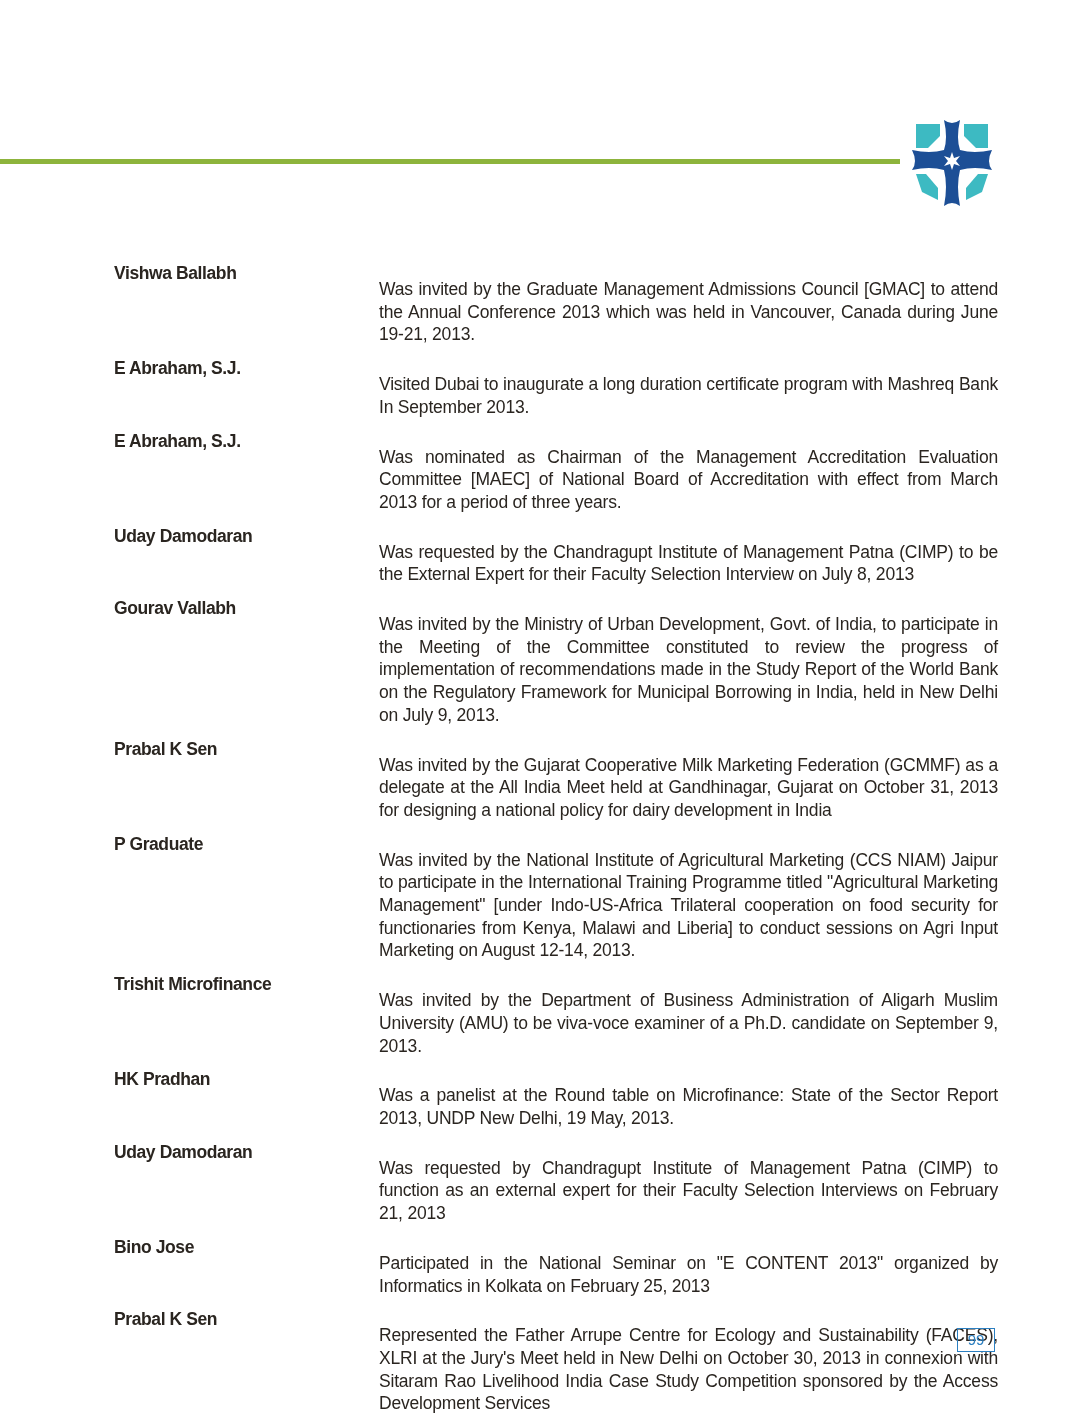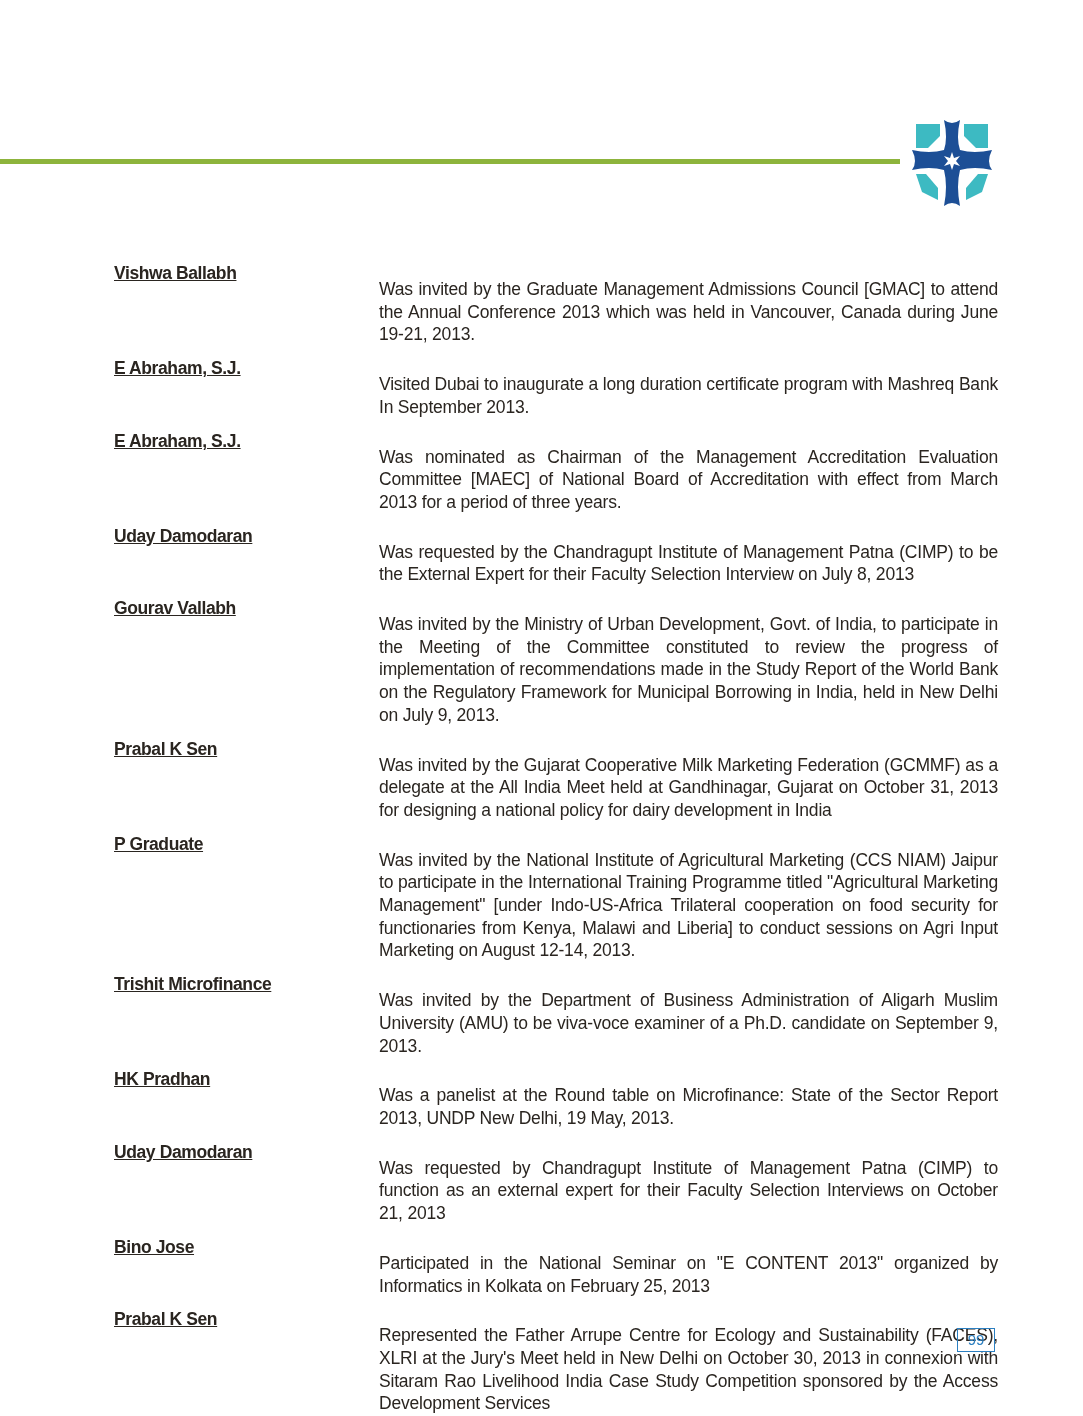--- a/index.html
+++ b/index.html
@@ -4,21 +4,21 @@
   <style>
     html, body { margin: 0; padding: 0; }
     body {
       width: 1083px; height: 1416px; background: #ffffff; position: relative; overflow: hidden;
       font-family: "Liberation Sans", "DejaVu Sans", sans-serif; color: #2a2520;
     }
     .green-rule { position: absolute; left: 0; top: 159px; width: 900px; height: 5px; background: #8db43c; }
     .logo { position: absolute; left: 908px; top: 118px; width: 88px; height: 90px; }
     .entries { position: absolute; left: 114px; top: 262px; width: 884px; }
     .entry { display: flex; margin-bottom: 11px; }
-    .name { width: 265px; flex: 0 0 265px; font-weight: bold; font-size: 17.5px; line-height: 22.7px; letter-spacing: -0.4px; color: #2a2520; text-decoration: underline; }
+    .name { width: 265px; flex: 0 0 265px; font-weight: bold; font-size: 17.5px; line-height: 22.7px; letter-spacing: -0.4px; color: #2a2520; }
     .desc { flex: 1; font-size: 17.5px; line-height: 22.7px; text-align: justify; letter-spacing: -0.2px; color: #2a2520; margin-top: 16px; }
     .page-num {
       position: absolute; left: 957px; top: 1328px; width: 36px; height: 22px;
       border: 1.5px solid #2b7fc1; color: #2b7fc1; font-size: 15px; text-align: center; line-height: 22px;
       font-family: "Liberation Sans", sans-serif;
     }
   </style>
 </head>
 <body>
 
@@ -68,21 +68,21 @@
   <div class="entry">
     <div class="name">Trishit Microfinance</div>
     <div class="desc">Was invited by the Department of Business Administration of Aligarh Muslim University (AMU) to be viva-voce examiner of a Ph.D. candidate on September 9, 2013.</div>
   </div>
   <div class="entry">
     <div class="name">HK Pradhan</div>
     <div class="desc">Was a panelist at the Round table on Microfinance: State of the Sector Report 2013, UNDP New Delhi, 19 May, 2013.</div>
   </div>
   <div class="entry">
     <div class="name">Uday Damodaran</div>
-    <div class="desc">Was requested by Chandragupt Institute of Management Patna (CIMP) to function as an external expert for their Faculty Selection Interviews on October 21, 2013</div>
+    <div class="desc">Was requested by Chandragupt Institute of Management Patna (CIMP) to function as an external expert for their Faculty Selection Interviews on February 21, 2013</div>
   </div>
   <div class="entry">
     <div class="name">Bino Jose</div>
     <div class="desc">Participated in the National Seminar on "E CONTENT 2013" organized by Informatics  in Kolkata on February 25, 2013</div>
   </div>
   <div class="entry">
     <div class="name">Prabal K Sen</div>
     <div class="desc">Represented the Father Arrupe Centre for Ecology and Sustainability (FACES), XLRI at the Jury's Meet held in New Delhi on October 30, 2013 in connexion with Sitaram Rao Livelihood India Case Study Competition sponsored by the Access Development Services</div>
   </div>
 </div>

